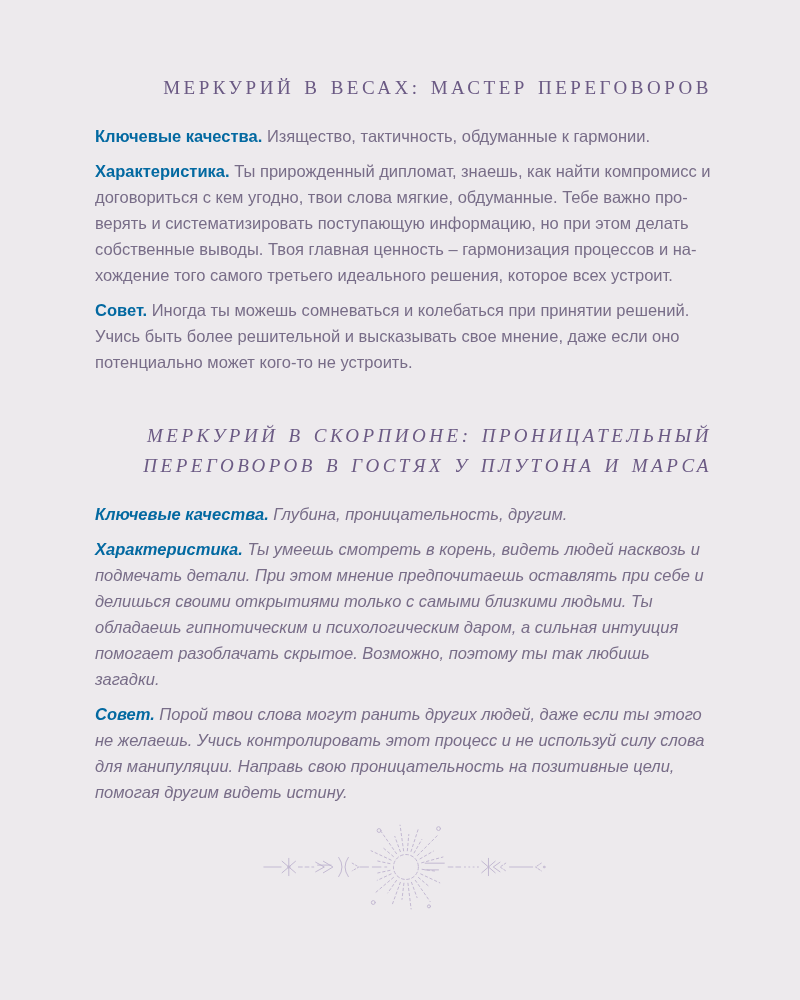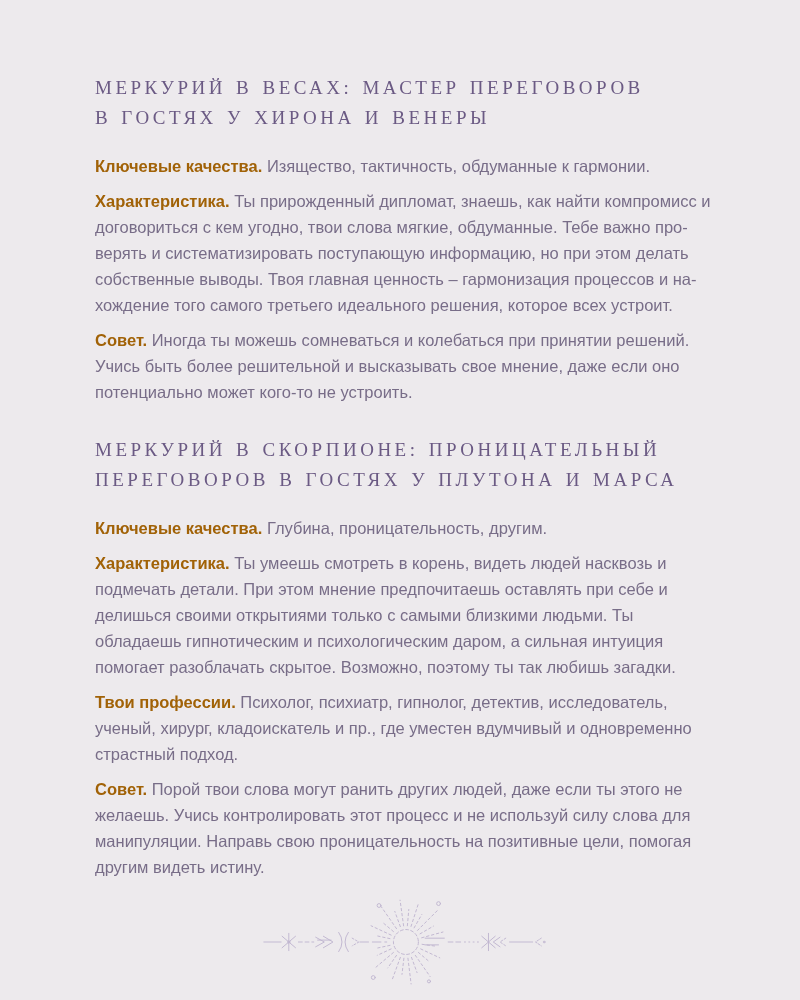--- a/index.html
+++ b/index.html
@@ -21,68 +21,67 @@
   }
   .section-heading {
     font-family: "Liberation Serif", serif;
     font-weight: 400;
     font-size: 19px;
     line-height: 30px;
     letter-spacing: 0.185em;
     word-spacing: 0.1em;
     color: #6b5a84;
     margin: 0 0 20px 0;
+    text-align: right;
   }
   .section-heading .hl { display: block; }
-  .section + .section { margin-top: 30px; }
+  .section + .section { margin-top: 46px; font-style: italic; }
   .para {
     font-size: 16.5px;
     line-height: 26px;
     color: #786d88;
     margin: 0 0 9px 0;
     hyphens: manual;
     -webkit-hyphens: manual;
   }
   .para .lead {
     font-weight: 700;
-    color: #a16207;
+    color: #0369a1;
   }
   .ornament-wrap {
     width: 617px;
     text-align: center;
     margin-top: 14px;
   }
   .ornament-wrap svg {
     display: inline-block;
     opacity: 0.75;
   }
 </style>
 </head>
 <body>
 
 <div class="page">
 
   <section class="section">
     <h2 class="section-heading">
       <span class="hl">МЕРКУРИЙ В ВЕСАХ: МАСТЕР ПЕРЕГОВОРОВ</span>
-      <span class="hl">В ГОСТЯХ У ХИРОНА И ВЕНЕРЫ</span>
     </h2>
     <p class="para"><span class="lead">Ключевые качества.</span> <span>Изящество, тактичность, обдуманные к гармонии.</span></p>
     <p class="para"><span class="lead">Характеристика.</span> <span>Ты прирожденный дипломат, знаешь, как найти компромисс и договориться с кем угодно, твои слова мягкие, обдуманные. Тебе важно про­верять и систематизировать поступающую информацию, но при этом делать собственные выводы. Твоя главная ценность – гармонизация процессов и на­хождение того самого третьего идеального решения, которое всех устроит.</span></p>
     <p class="para"><span class="lead">Совет.</span> <span>Иногда ты можешь сомневаться и колебаться при принятии решений. Учись быть более решительной и высказывать свое мнение, даже если оно потенциально может кого-то не устроить.</span></p>
   </section>
 
   <section class="section">
     <h2 class="section-heading">
       <span class="hl">МЕРКУРИЙ В СКОРПИОНЕ: ПРОНИЦАТЕЛЬНЫЙ</span>
       <span class="hl">ПЕРЕГОВОРОВ В ГОСТЯХ У ПЛУТОНА И МАРСА</span>
     </h2>
     <p class="para"><span class="lead">Ключевые качества.</span> <span>Глубина, проницательность, другим.</span></p>
     <p class="para"><span class="lead">Характеристика.</span> <span>Ты умеешь смотреть в корень, видеть людей насквозь и подме­чать детали. При этом мнение предпочитаешь оставлять при себе и делишься своими открытиями только с самыми близкими людьми. Ты обладаешь гипно­тическим и психологическим даром, а сильная интуиция помогает разоблачать скрытое. Возможно, поэтому ты так любишь загадки.</span></p>
-    <p class="para"><span class="lead">Твои профессии.</span> <span>Психолог, психиатр, гипнолог, детектив, исследователь, ученый, хирург, кладоискатель и пр., где уместен вдумчивый и одновременно страстный подход.</span></p>
     <p class="para"><span class="lead">Совет.</span> <span>Порой твои слова могут ранить других людей, даже если ты этого не желаешь. Учись контролировать этот процесс и не используй силу слова для манипуляции. Направь свою проницательность на позитивные цели, помогая другим видеть истину.</span></p>
   </section>
 
   <div class="ornament-wrap">
     <svg width="290" height="96" viewBox="0 0 300 100">
       <g stroke="#b2a5c7" stroke-width="1" fill="none" stroke-linecap="round">
 
         <circle cx="152" cy="50" r="13" stroke-dasharray="3 2.5"></circle>
 
         <g>

